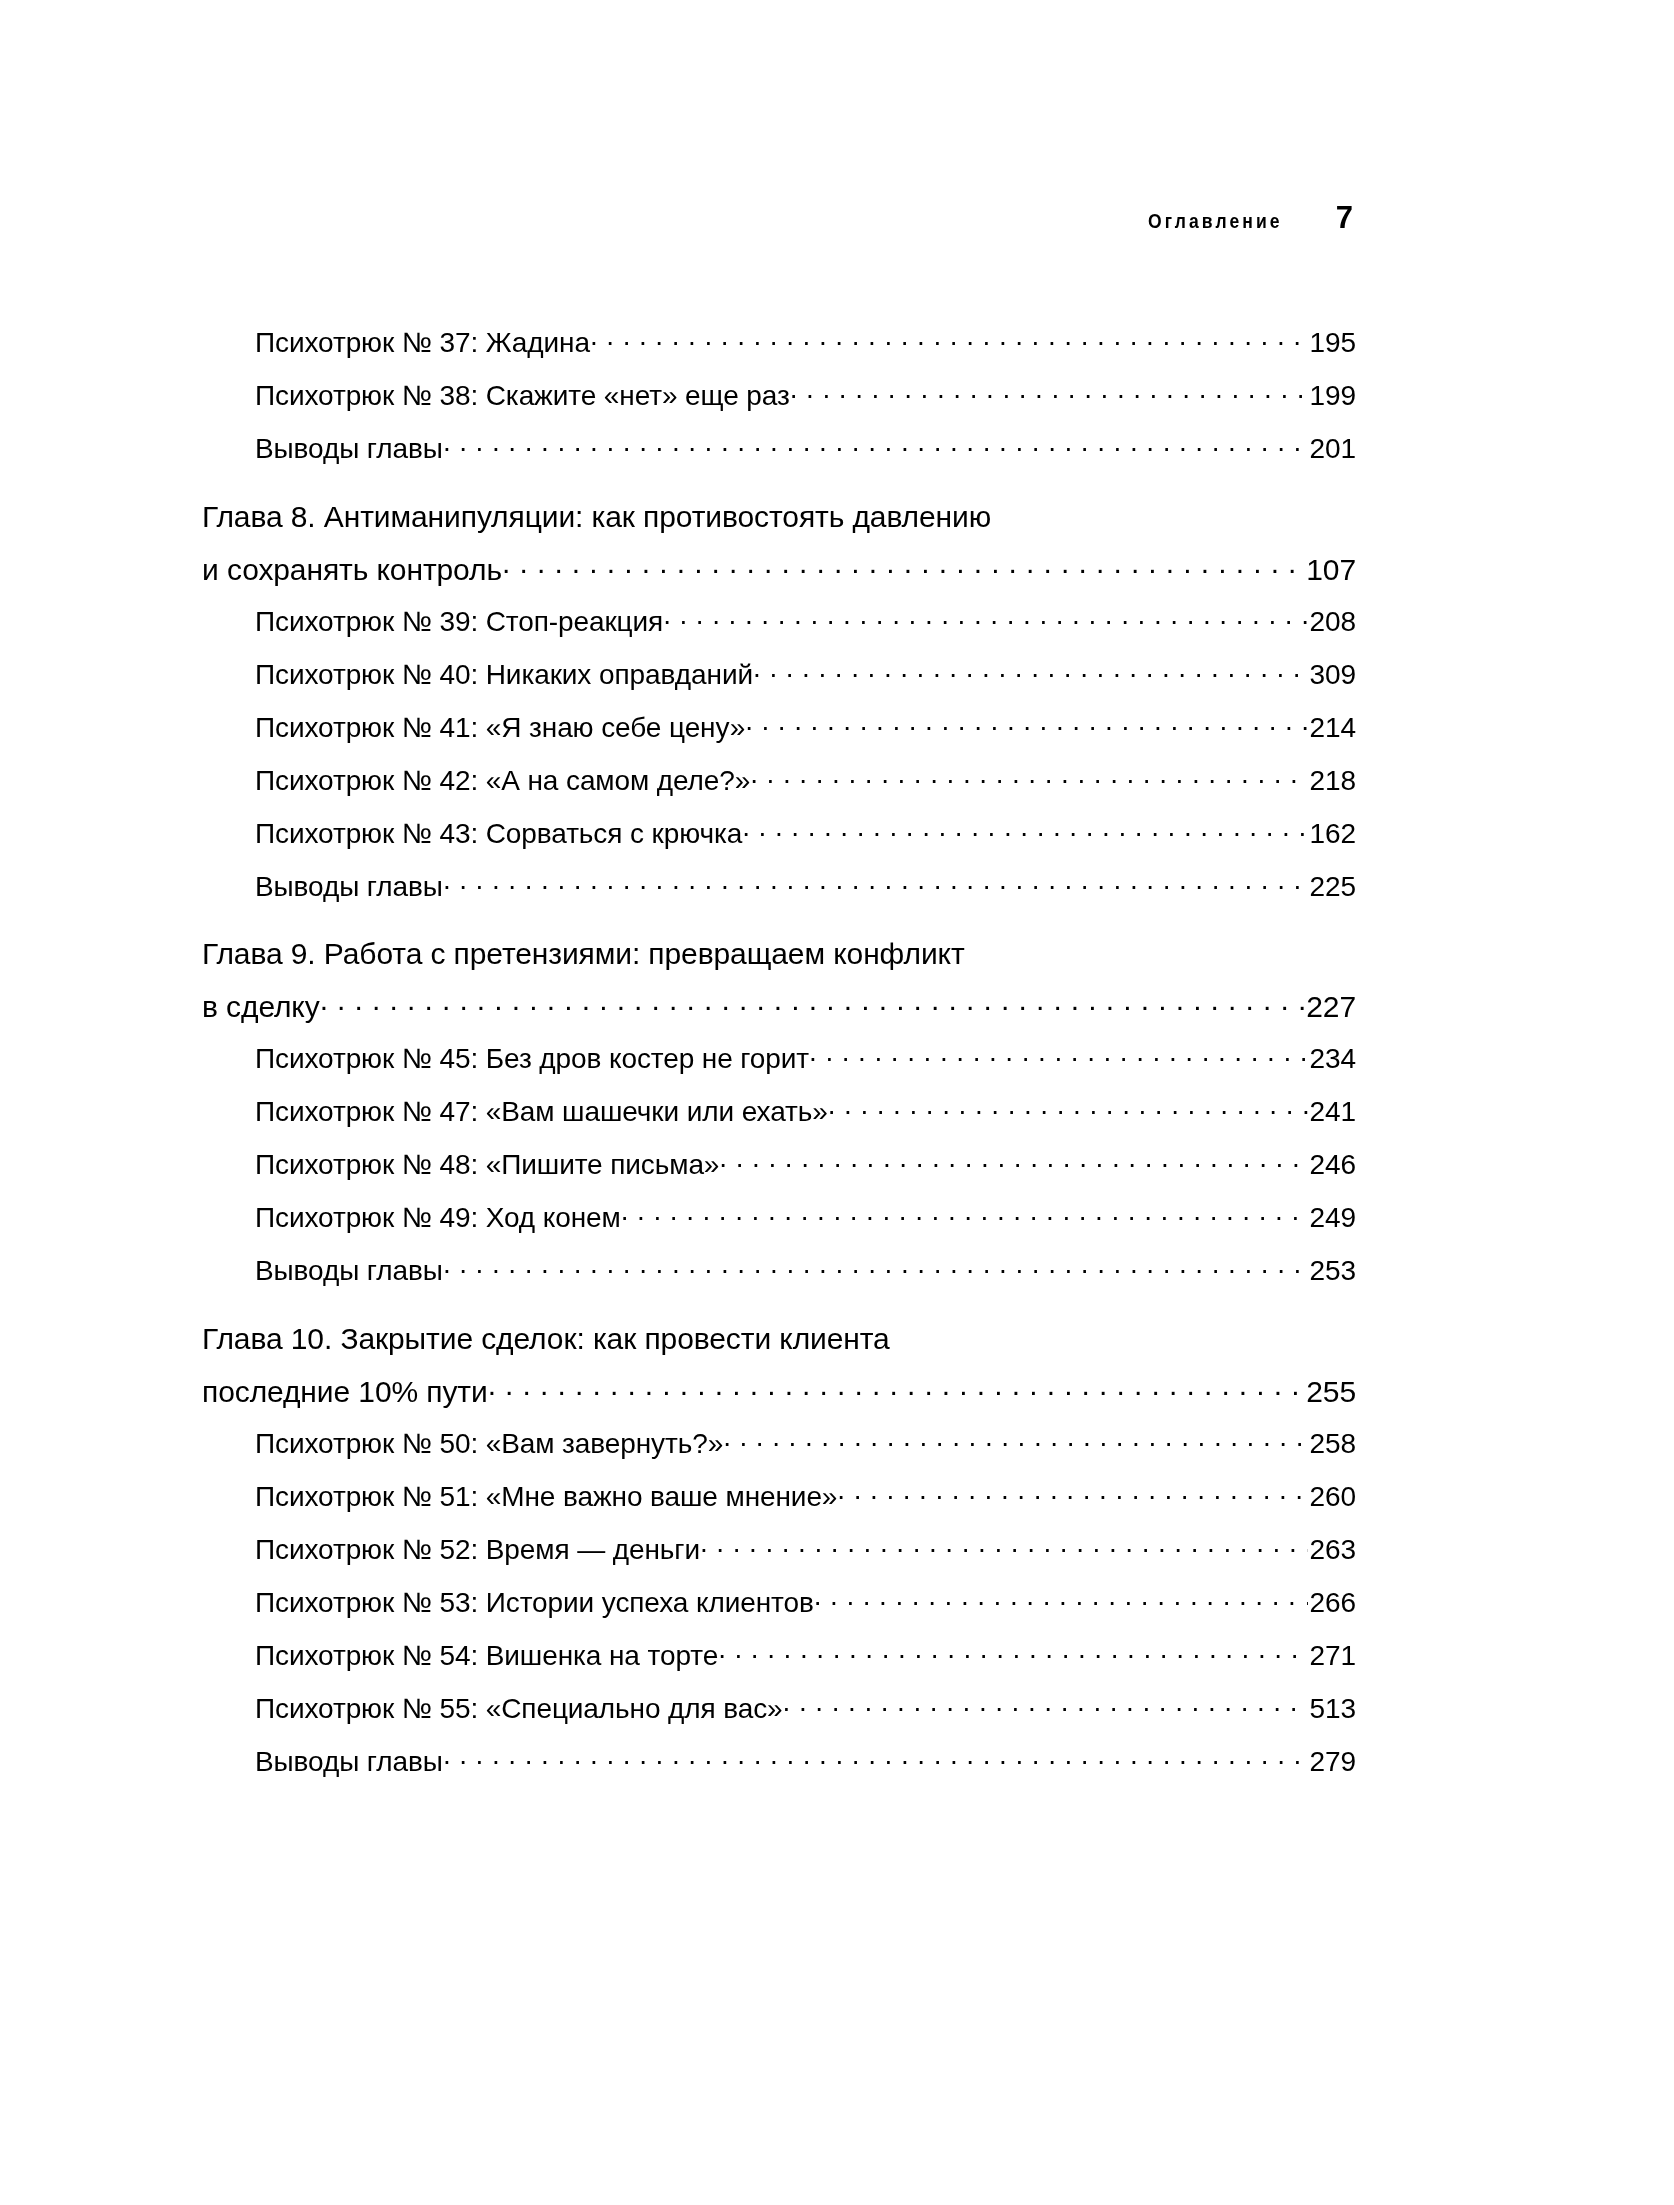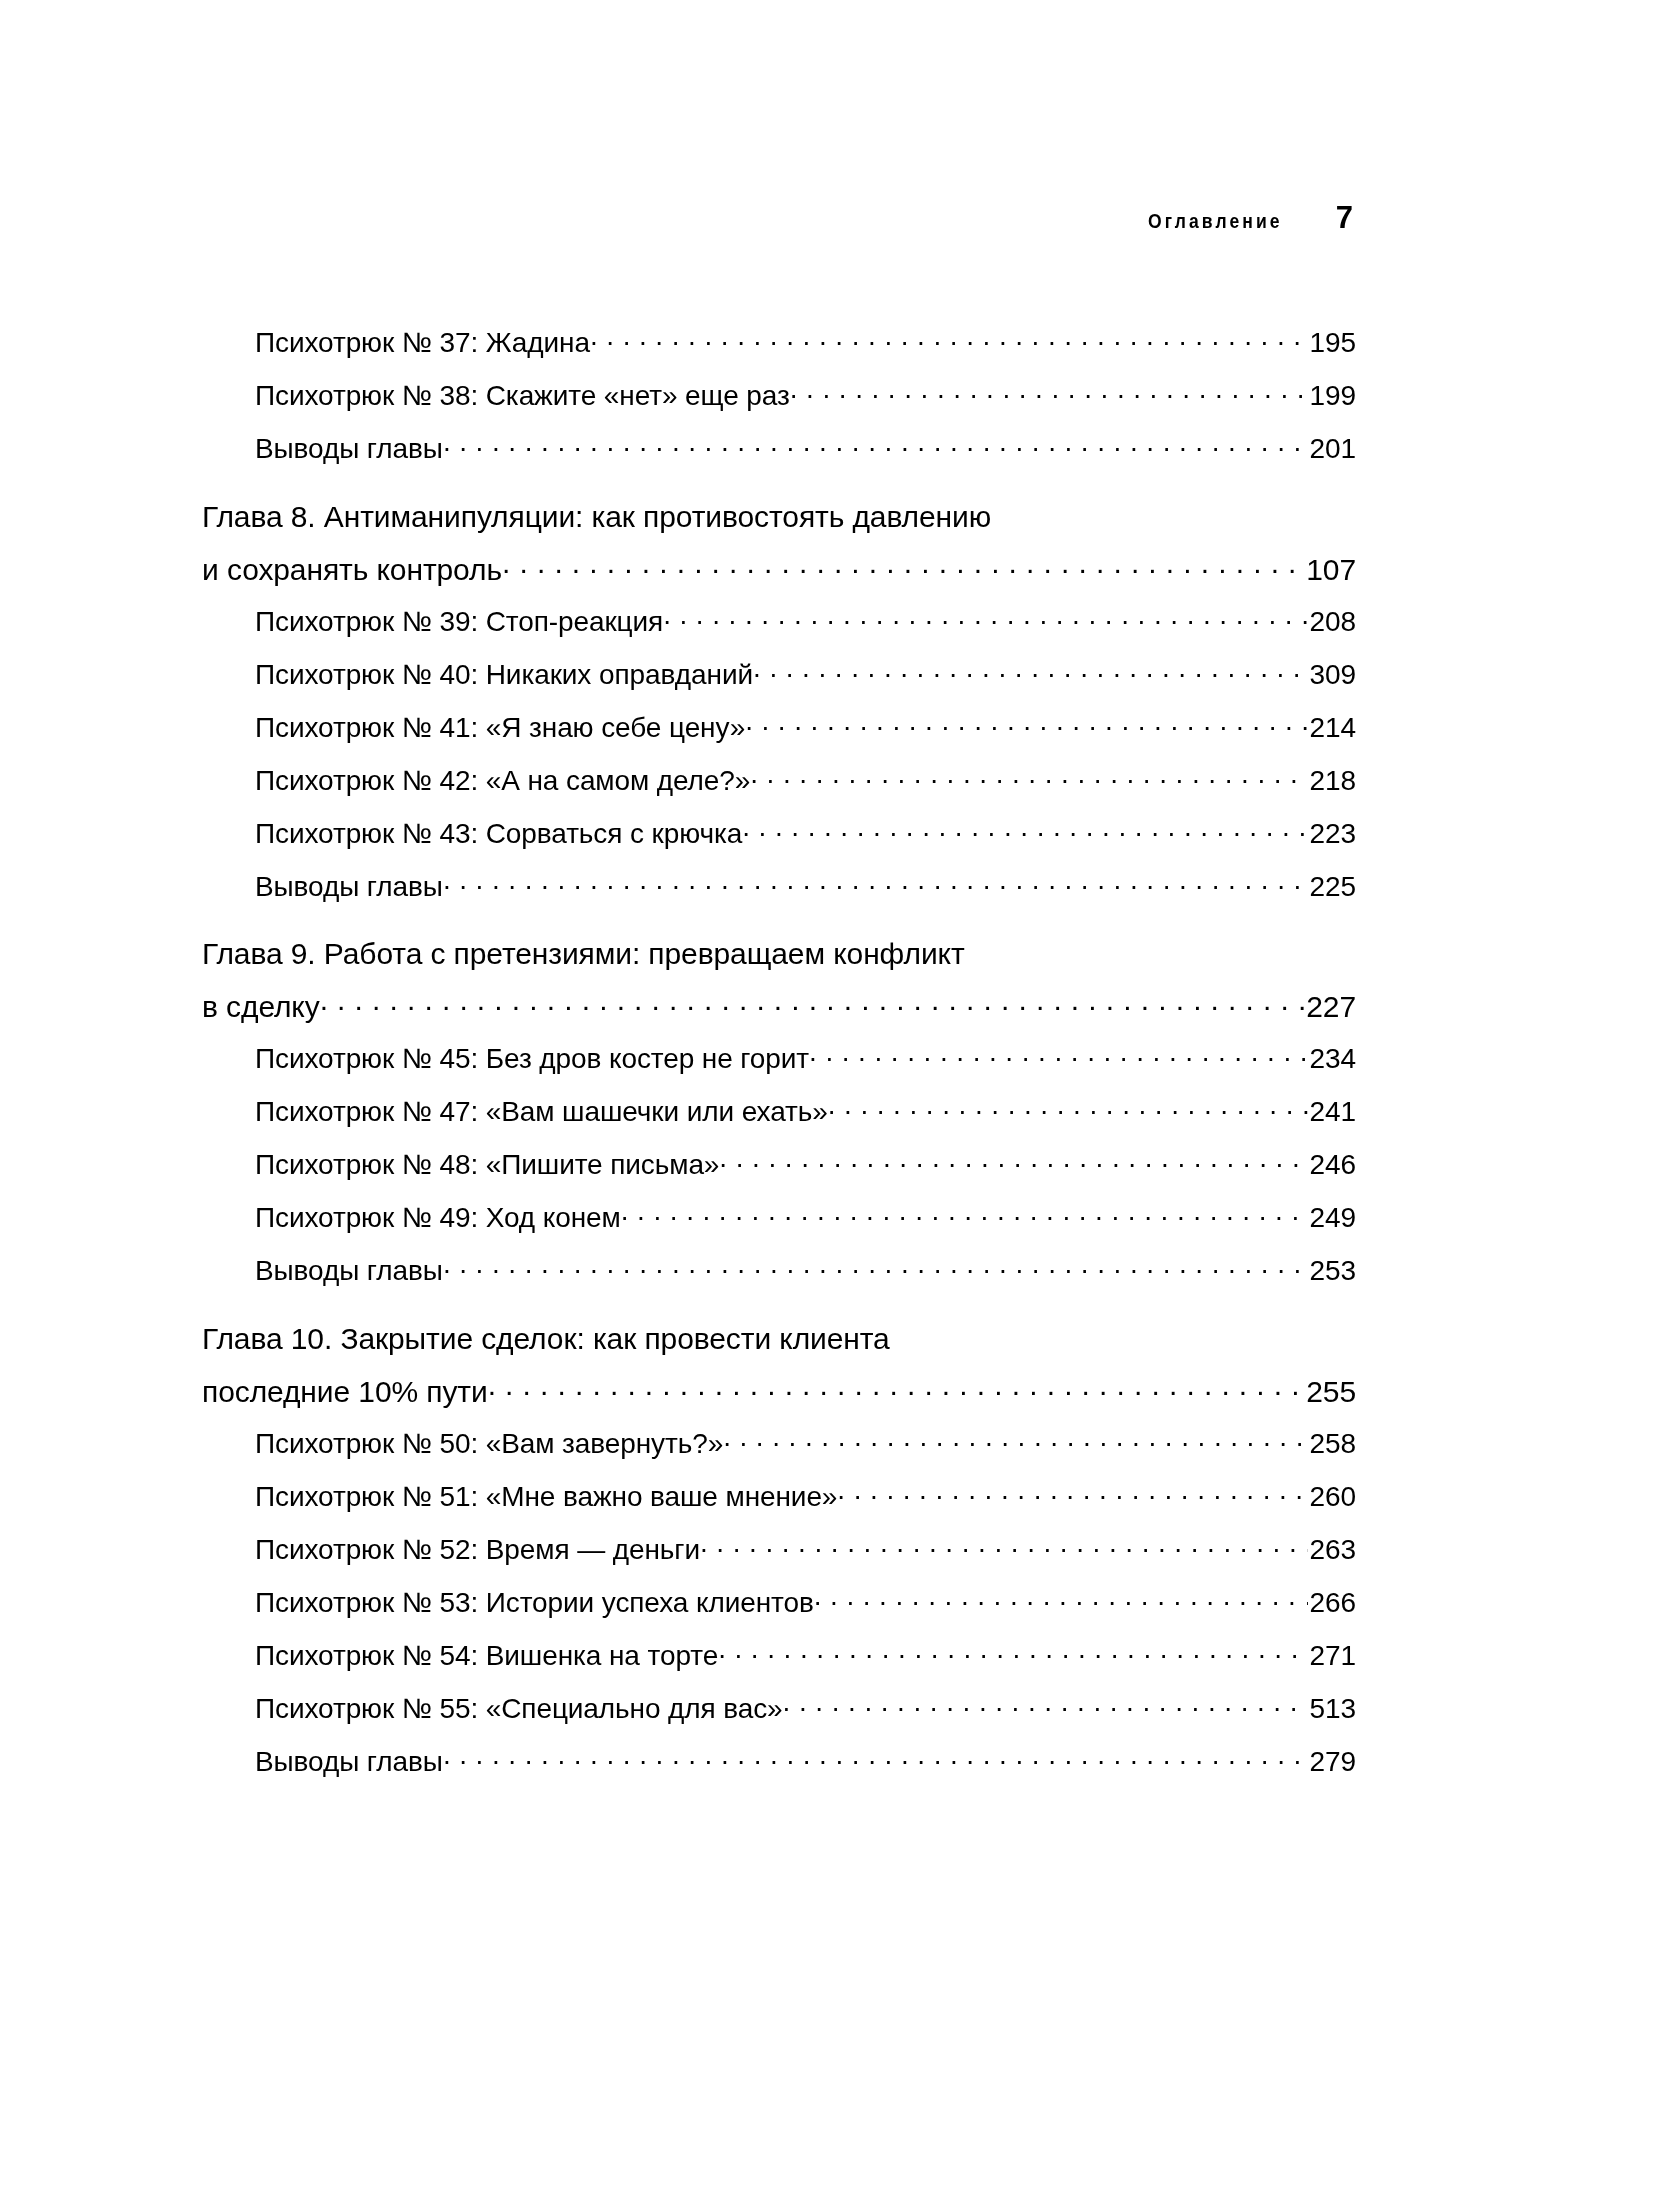--- a/index.html
+++ b/index.html
@@ -173,21 +173,21 @@
         <span class="folio">214</span>
       </div>
       <div class="toc-line level-entry">
         <span class="label">Психотрюк № 42: «А на самом деле?»</span>
         <span class="leader"></span>
         <span class="folio">218</span>
       </div>
       <div class="toc-line level-entry">
         <span class="label">Психотрюк № 43: Сорваться с крючка</span>
         <span class="leader"></span>
-        <span class="folio">223</span>
+        <span class="folio">162</span>
       </div>
       <div class="toc-line level-entry">
         <span class="label">Выводы главы</span>
         <span class="leader"></span>
         <span class="folio">225</span>
       </div>
       <div class="toc-line level-chapter no-leader gap-before-chapter">
         <span class="label">Глава 9. Работа с претензиями: превращаем конфликт</span>
         <span class="leader"></span>
         <span class="folio"></span>

